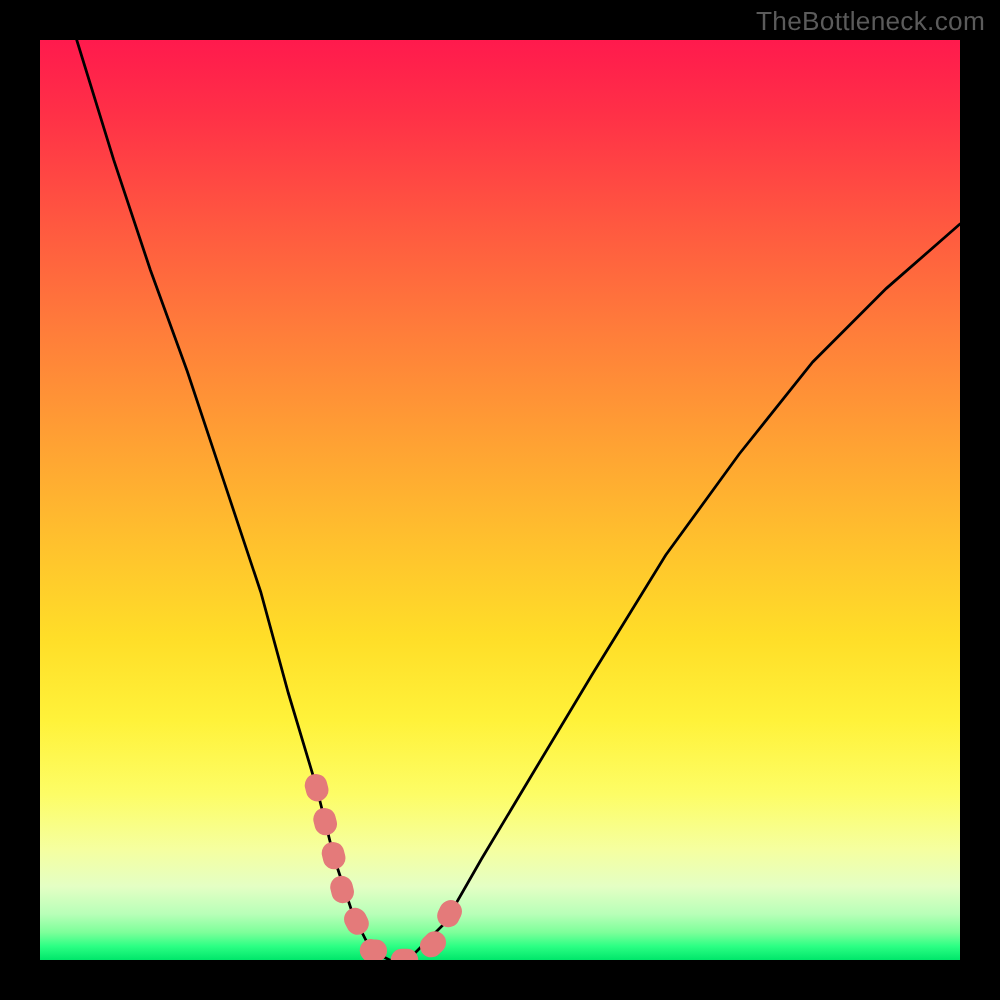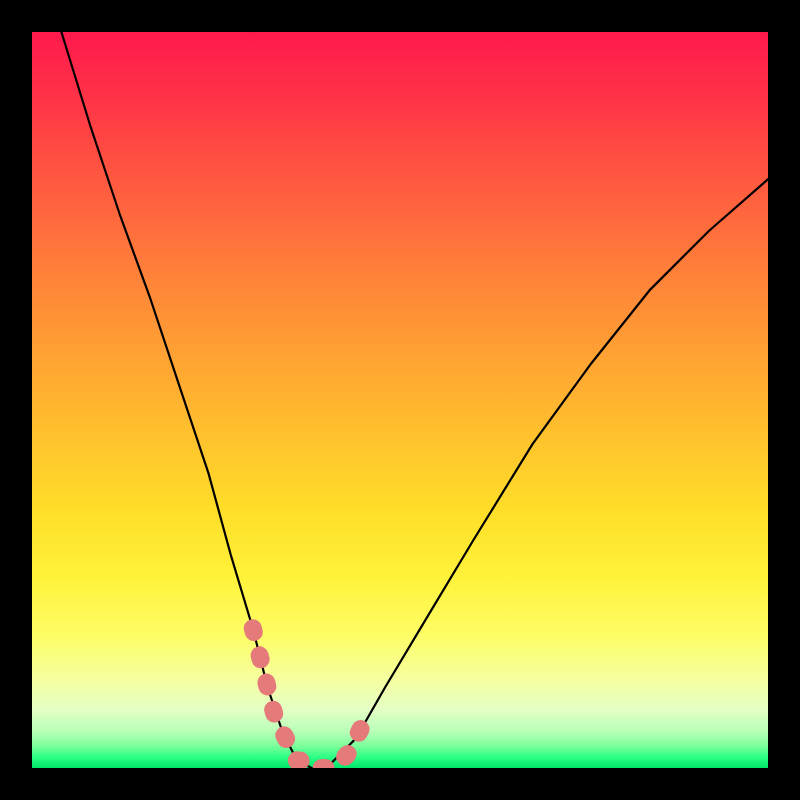--- a/index.html
+++ b/index.html
@@ -73,13 +73,14 @@
     <div class="gradient"></div>
     <svg class="curve" viewBox="0 0 736 736" preserveAspectRatio="none">
       <g>
           <path d="M29.4 0.0 L58.9 95.7 L88.3 184.0 L117.8 265.0 L147.2 353.3 L176.6 441.6 L198.7 522.6 L220.8 596.2 L235.5 655.0 L250.2 699.2 L265.0 728.6 L279.7 736.0 L294.4 736.0 L323.8 706.6 L353.3 655.0 L397.4 581.4 L441.6 507.8 L500.5 412.2 L559.4 331.2 L618.2 257.6 L677.1 198.7 L736.0 147.2" fill="none" stroke="#000000" stroke-width="2.2" stroke-linecap="round"></path>
         </g>
       <g>
           <path d="M220.8 596.2 L228.2 625.6 L235.5 655.0 L242.9 684.5 L250.2 699.2 L257.6 713.9 L265.0 728.6 L272.3 728.6 L279.7 736.0 L287.0 736.0 L294.4 736.0 L301.8 728.6 L309.1 728.6 L316.5 721.3 L323.8 706.6 L331.2 691.8" fill="none" stroke="#e47a7a" stroke-width="18" stroke-linecap="round" stroke-linejoin="round" stroke-dasharray="4 24"></path>
         </g>
     </svg>
   </div>
+  <div class="watermark">TheBottleneck.com</div>
 </div>
 
 </body></html>

